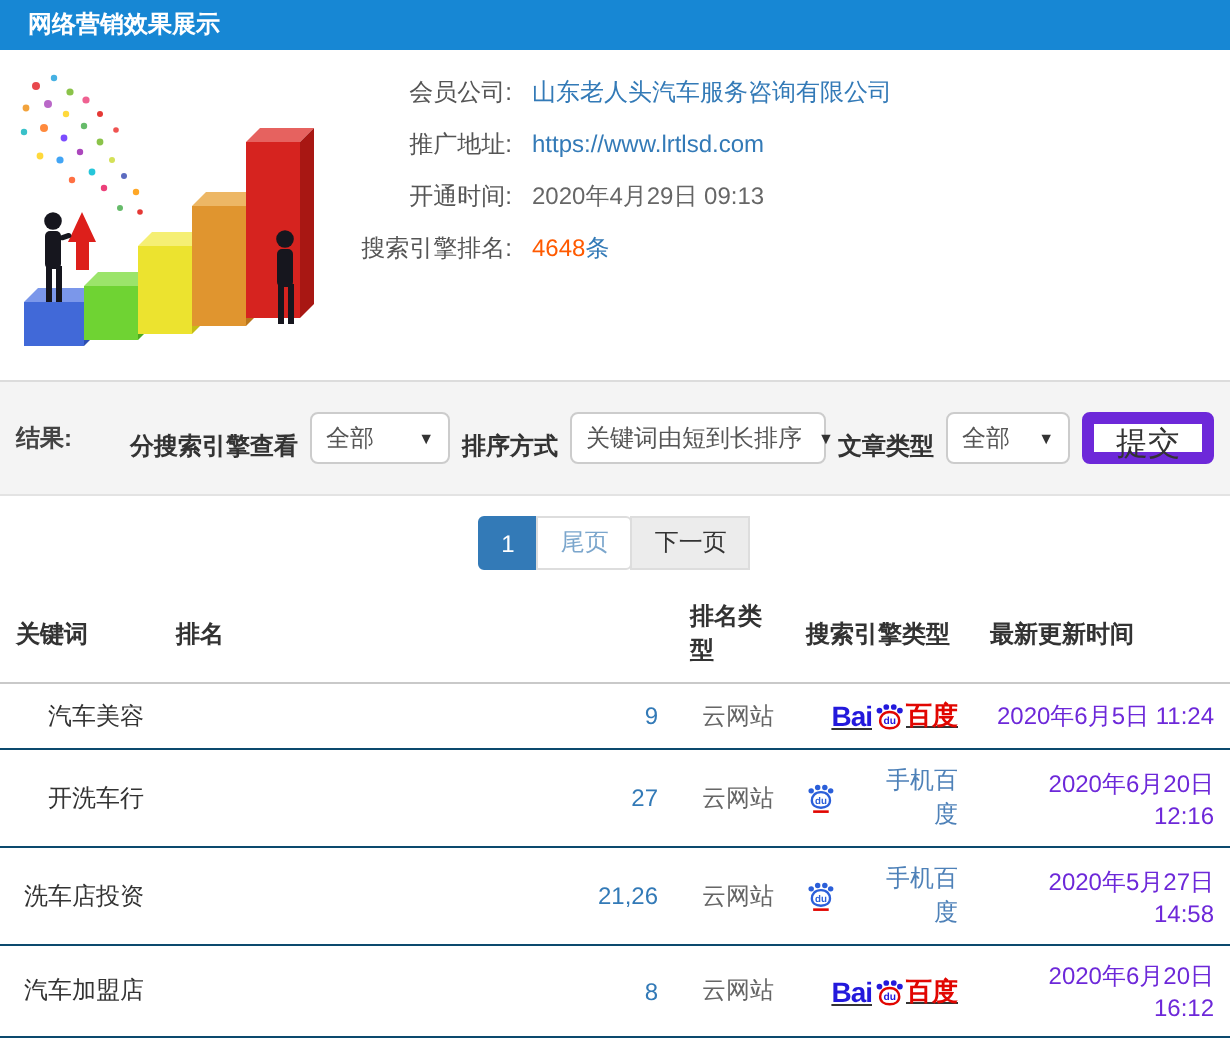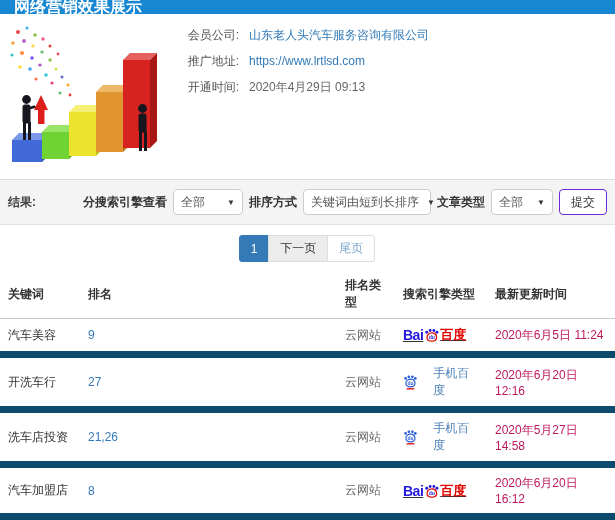--- a/index.html
+++ b/index.html
@@ -5,93 +5,93 @@
   * { box-sizing: border-box; margin: 0; padding: 0; }
   html,body { width:615px; height:520px; }
   body {
     font-family: "Liberation Sans", "DejaVu Sans", sans-serif;
     font-size: 12px;
     color: #333;
     background: #fff;
     overflow: hidden;
   }
   .topbar {
-    height: 14px;
+    height: 25px;
     background: #1787d4;
     color: #fff;
     display: flex;
     align-items: center;
     padding-left: 14px;
     font-weight: bold;
-    font-size: 16px;
+    font-size: 12px;
   }
   
   .info-section { position: relative; height: 165px; background: #fff; }
   .illustration { position: absolute; left: 0; top: 2px; width: 182px; height: 162px; }
-  .info-rows { position: absolute; left: 91px; top: 8px; right: 0; }
+  .info-rows { position: absolute; left: 108px; top: 8px; right: 0; }
   .info-row { display: flex; align-items: center; height: 26px; }
   .info-label { width: 148px; text-align: right; color: #555; }
   .info-value { margin-left: 10px; color: #337ab7; text-decoration: none; }
   .info-value.plain { color: #666; }
   .count-num { color: #ff5a00; }
   .count-suffix { color: #337ab7; }
   
   .filter-bar {
-    height: 46px;
+    height: 58px;
     background: #f4f4f4;
     border-top: 1px solid #dcdcdc;
     border-bottom: 1px solid #e3e3e3;
     display: flex;
     align-items: center;
     padding: 0 8px;
   }
   .result-label { font-weight: bold; color: #444; }
-  .filter-controls { margin-left: auto; display: flex; align-items: center; gap: 6px; }
+  .filter-controls { margin-left: auto; display: flex; align-items: flex-end; gap: 6px; }
   .flabel { font-weight: bold; color: #333; white-space: nowrap; }
   .fselect {
     height: 26px; background: #fff; border: 1px solid #ccc; border-radius: 4px;
     display: flex; align-items: center; justify-content: space-between;
     padding: 0 7px; color: #555; cursor: pointer; white-space: nowrap;
   }
   .fselect .caret { font-size: 8px; color: #333; margin-left: 8px; }
   .w-engine { width: 70px; }
   .w-sort { width: 128px; }
   .w-article { width: 62px; }
   .submit-btn {
-    height: 26px; padding: 0 11px; border: 1px solid #6d28d9; border-radius: 4px;
-    background: #fff; color: #333; font-size: 12px; cursor: pointer;
+    height: 26px; padding: 0 11px; border: 6px solid #6d28d9; border-radius: 4px;
+    background: #fff; color: #333; font-size: 16px; cursor: pointer;
     font-family: inherit;
   }
   
   .pagination { display: flex; justify-content: center; padding: 10px 0 9px; }
   .page-item {
     height: 27px; min-width: 28px; padding: 0 11px;
     display: flex; align-items: center; justify-content: center;
     border: 1px solid #ddd; margin-left: -1px; cursor: pointer;
     text-decoration: none; color: #333;
   }
   .page-current { background: #337ab7; border-color: #337ab7; color: #fff; border-radius: 3px 0 0 3px; }
   .page-next { background: #ececec; color: #333; }
   .page-last { background: #fff; color: #7ba6cc; border-radius: 0 3px 3px 0; }
   
   table { width: 100%; border-collapse: collapse; font-size: 12px; table-layout: fixed; }
   th {
     text-align: left; font-weight: bold; color: #333;
     padding: 6px 8px 7px; border-bottom: 1px solid #c9c9c9;
   }
-  td { padding: 7px 8px; border-bottom: 7px solid #0c4a6e; height: 28px; vertical-align: middle; }
+  td { padding: 7px 8px; border-bottom: 1px solid #0c4a6e; height: 28px; vertical-align: middle; text-align: right; }
   .col-kw { width: 80px; }
   .col-rank { width: 257px; }
   .col-rtype { width: 58px; }
   .col-engine { width: 92px; }
   .col-time { width: 128px; }
   .kw { color: #333; }
   .rank-link { color: #337ab7; text-decoration: none; cursor: pointer; }
   .rtype { color: #666; }
-  .time { color: #be185d; }
+  .time { color: #6d28d9; }
   
   .bd-pc { display: inline-flex; align-items: center; font-weight: bold; text-decoration: underline; }
   .bd-bai { color: #2319dc; font-size: 14px; letter-spacing: -0.5px; }
   .bd-cn { color: #e10601; font-size: 13px; }
   .bd-paw { display: inline-flex; margin: 0 1px; }
   .bd-mobile { display: inline-flex; align-items: center; gap: 16px; }
   .bd-mtext { color: #4e81b8; }
 </style>
 </head>
 <body>
@@ -185,20 +185,24 @@
       <a class="info-value">山东老人头汽车服务咨询有限公司</a>
     </div>
     <div class="info-row">
       <span class="info-label">推广地址:</span>
       <a class="info-value">https://www.lrtlsd.com</a>
     </div>
     <div class="info-row">
       <span class="info-label">开通时间:</span>
       <span class="info-value plain">2020年4月29日 09:13</span>
     </div>
+    <div class="info-row">
+      <span class="info-label">搜索引擎排名:</span>
+      <span class="info-value"><span class="count-num">4648</span><span class="count-suffix">条</span></span>
+    </div>
   </div>
 </div>
 
 <div class="filter-bar">
   <span class="result-label">结果:</span>
   <div class="filter-controls">
     <span class="flabel">分搜索引擎查看</span>
     <div class="fselect w-engine">
       <span>全部</span>
       <span class="caret">▼</span>
@@ -212,22 +216,22 @@
     <div class="fselect w-article">
       <span>全部</span>
       <span class="caret">▼</span>
     </div>
     <button class="submit-btn">提交</button>
   </div>
 </div>
 
 <div class="pagination">
   <a class="page-item page-current">1</a>
+  <a class="page-item page-last">尾页</a>
   <a class="page-item page-next">下一页</a>
-  <a class="page-item page-last">尾页</a>
 </div>
 
 <table>
   <colgroup>
     <col class="col-kw">
       <col class="col-rank">
       <col class="col-rtype">
       <col class="col-engine">
       <col class="col-time">
   </colgroup>

